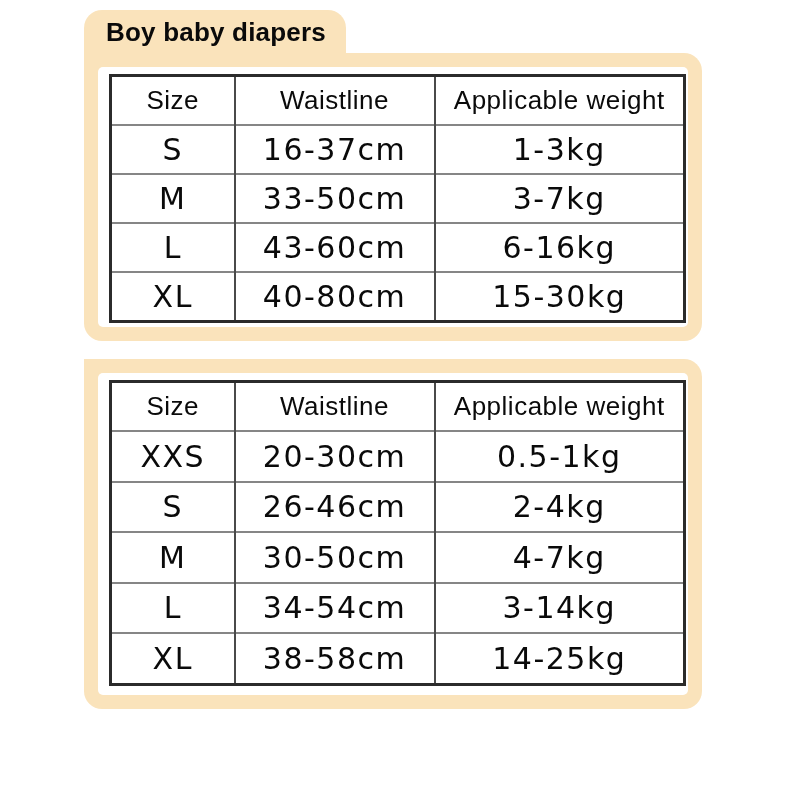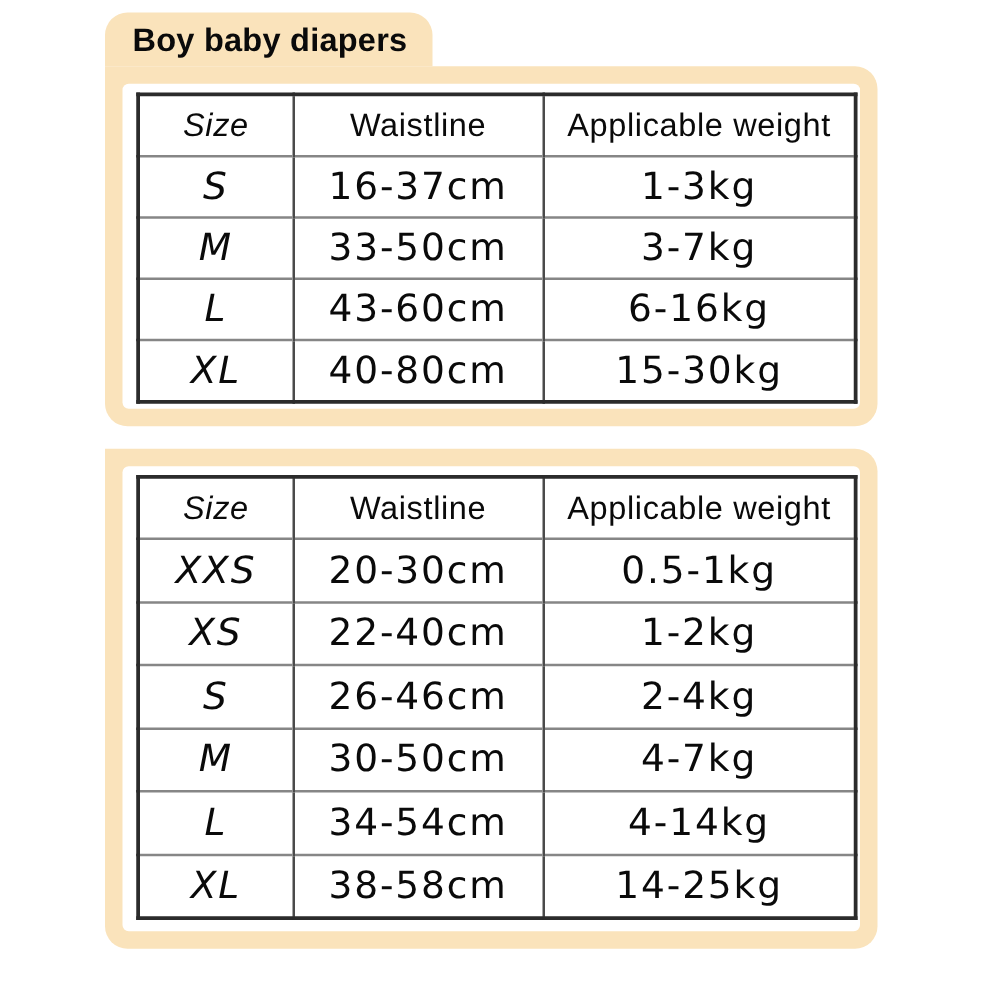--- a/index.html
+++ b/index.html
@@ -84,21 +84,21 @@
   }
   td {
     font-family: "DejaVu Sans", sans-serif;
     font-size: 30px;
     letter-spacing: 1.5px;
     height: 47px;
     border-left: 2px solid var(--col-line);
     border-top: 2px solid var(--row-line);
   }
   .panel-girls td { height: 48.5px; }
-  th:first-child, td:first-child { border-left: none; font-style: italic; }
+  th:first-child, td:first-child { border-left: none; }
 </style>
 </head>
 <body>
 
 <div id="charts-root">
   <section class="panel panel-boys">
     <div class="tab">
       <h2 class="tab-title">Boy baby diapers</h2>
     </div>
     <div class="panel-body">
@@ -159,38 +159,33 @@
                 <th>Applicable weight</th>
               </tr>
           </thead>
           <tbody>
               <tr>
                 <td>XXS</td>
                 <td>20-30cm</td>
                 <td>0.5-1kg</td>
               </tr>
               <tr>
-                <td>XS</td>
-                <td>22-40cm</td>
-                <td>1-2kg</td>
-              </tr>
-              <tr>
                 <td>S</td>
                 <td>26-46cm</td>
                 <td>2-4kg</td>
               </tr>
               <tr>
                 <td>M</td>
                 <td>30-50cm</td>
                 <td>4-7kg</td>
               </tr>
               <tr>
                 <td>L</td>
                 <td>34-54cm</td>
-                <td>4-14kg</td>
+                <td>3-14kg</td>
               </tr>
               <tr>
                 <td>XL</td>
                 <td>38-58cm</td>
                 <td>14-25kg</td>
               </tr>
             </tbody>
         </table>
       </div>
     </div>

